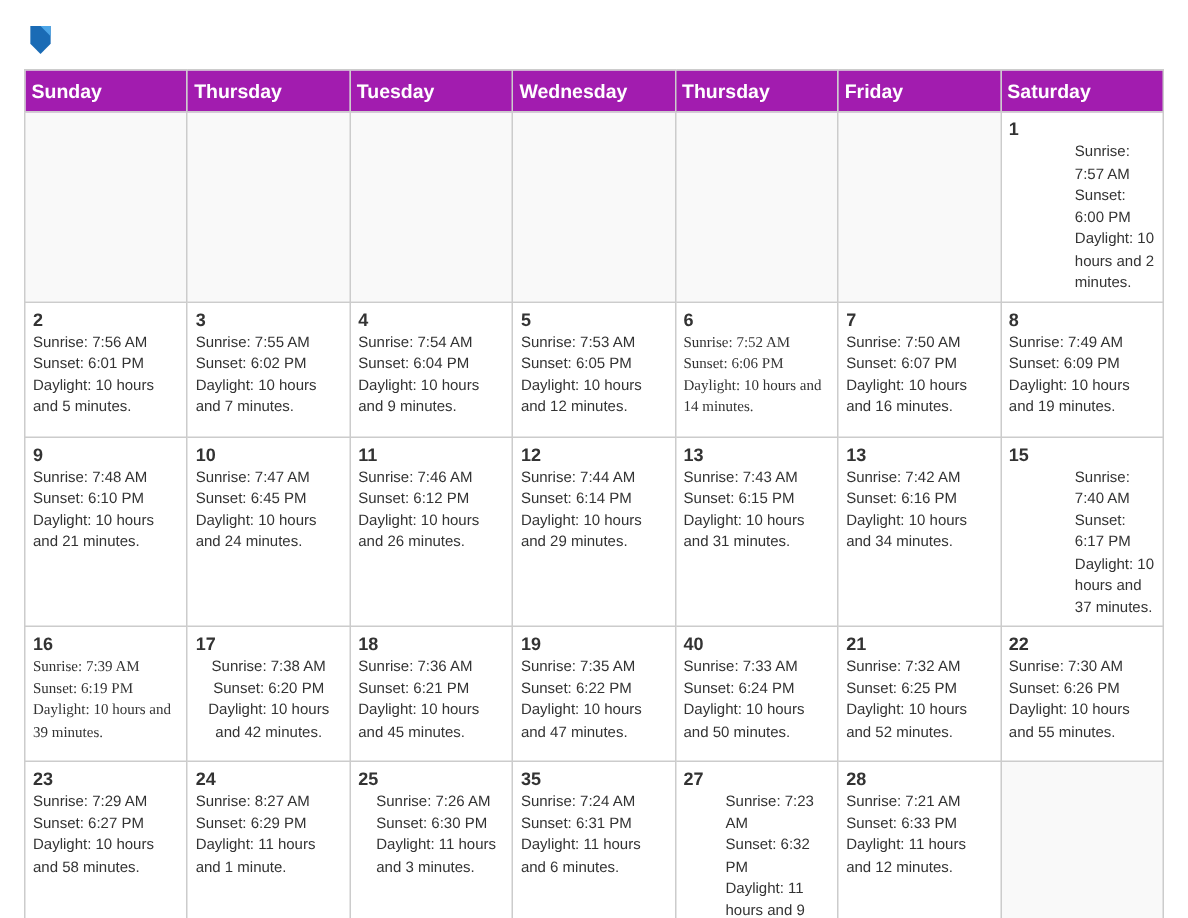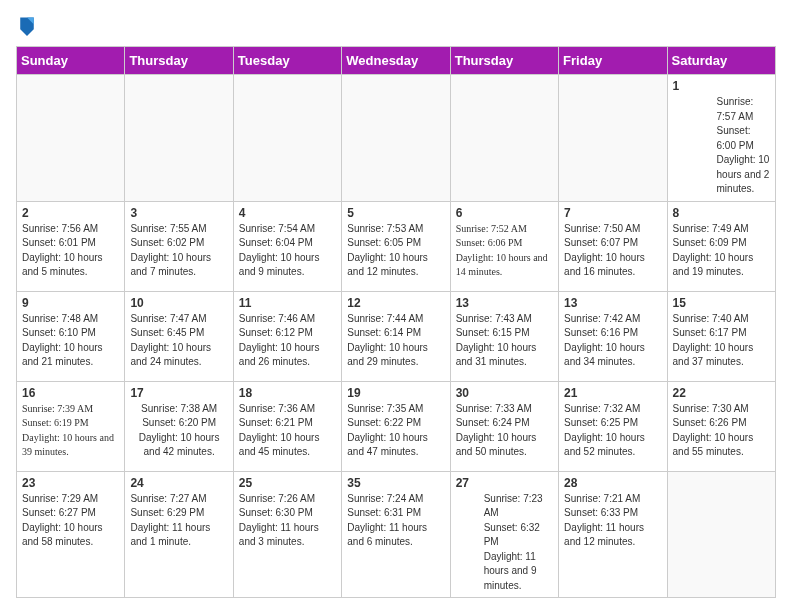--- a/index.html
+++ b/index.html
@@ -209,21 +209,21 @@
 Daylight: 10 hours and 31 minutes.</div>
         </td>
         <td>
           <span class="day-num">13</span>
           <div class="day-info" style="white-space: pre-wrap;">Sunrise: 7:42 AM
 Sunset: 6:16 PM
 Daylight: 10 hours and 34 minutes.</div>
         </td>
         <td>
           <span class="day-num">15</span>
-          <div class="day-info" style="white-space: pre-wrap;">Sunrise: 7:40 AM
+          <div class="day-info" style="white-space: pre-wrap; margin-left: 44px;">Sunrise: 7:40 AM
 Sunset: 6:17 PM
 Daylight: 10 hours and 37 minutes.</div>
         </td>
       </tr>
       <tr>
         <td>
           <span class="day-num">16</span>
           <div class="day-info" style="white-space: pre-wrap; font-family: Liberation Serif, serif;">Sunrise: 7:39 AM
 Sunset: 6:19 PM
 Daylight: 10 hours and 39 minutes.</div>
@@ -240,21 +240,21 @@
 Sunset: 6:21 PM
 Daylight: 10 hours and 45 minutes.</div>
         </td>
         <td>
           <span class="day-num">19</span>
           <div class="day-info" style="white-space: pre-wrap;">Sunrise: 7:35 AM
 Sunset: 6:22 PM
 Daylight: 10 hours and 47 minutes.</div>
         </td>
         <td>
-          <span class="day-num">30</span>
+          <span class="day-num">40</span>
           <div class="day-info" style="white-space: pre-wrap;">Sunrise: 7:33 AM
 Sunset: 6:24 PM
 Daylight: 10 hours and 50 minutes.</div>
         </td>
         <td>
           <span class="day-num">21</span>
           <div class="day-info" style="white-space: pre-wrap;">Sunrise: 7:32 AM
 Sunset: 6:25 PM
 Daylight: 10 hours and 52 minutes.</div>
         </td>
@@ -267,27 +267,27 @@
       </tr>
       <tr>
         <td>
           <span class="day-num">23</span>
           <div class="day-info" style="white-space: pre-wrap;">Sunrise: 7:29 AM
 Sunset: 6:27 PM
 Daylight: 10 hours and 58 minutes.</div>
         </td>
         <td>
           <span class="day-num">24</span>
-          <div class="day-info" style="white-space: pre-wrap;">Sunrise: 7:27 AM
+          <div class="day-info" style="white-space: pre-wrap;">Sunrise: 8:27 AM
 Sunset: 6:29 PM
 Daylight: 11 hours and 1 minute.</div>
         </td>
         <td>
           <span class="day-num">25</span>
-          <div class="day-info" style="white-space: pre-wrap;">Sunrise: 7:26 AM
+          <div class="day-info" style="white-space: pre-wrap; margin-left: 12px;">Sunrise: 7:26 AM
 Sunset: 6:30 PM
 Daylight: 11 hours and 3 minutes.</div>
         </td>
         <td>
           <span class="day-num">35</span>
           <div class="day-info" style="white-space: pre-wrap;">Sunrise: 7:24 AM
 Sunset: 6:31 PM
 Daylight: 11 hours and 6 minutes.</div>
         </td>
         <td>

